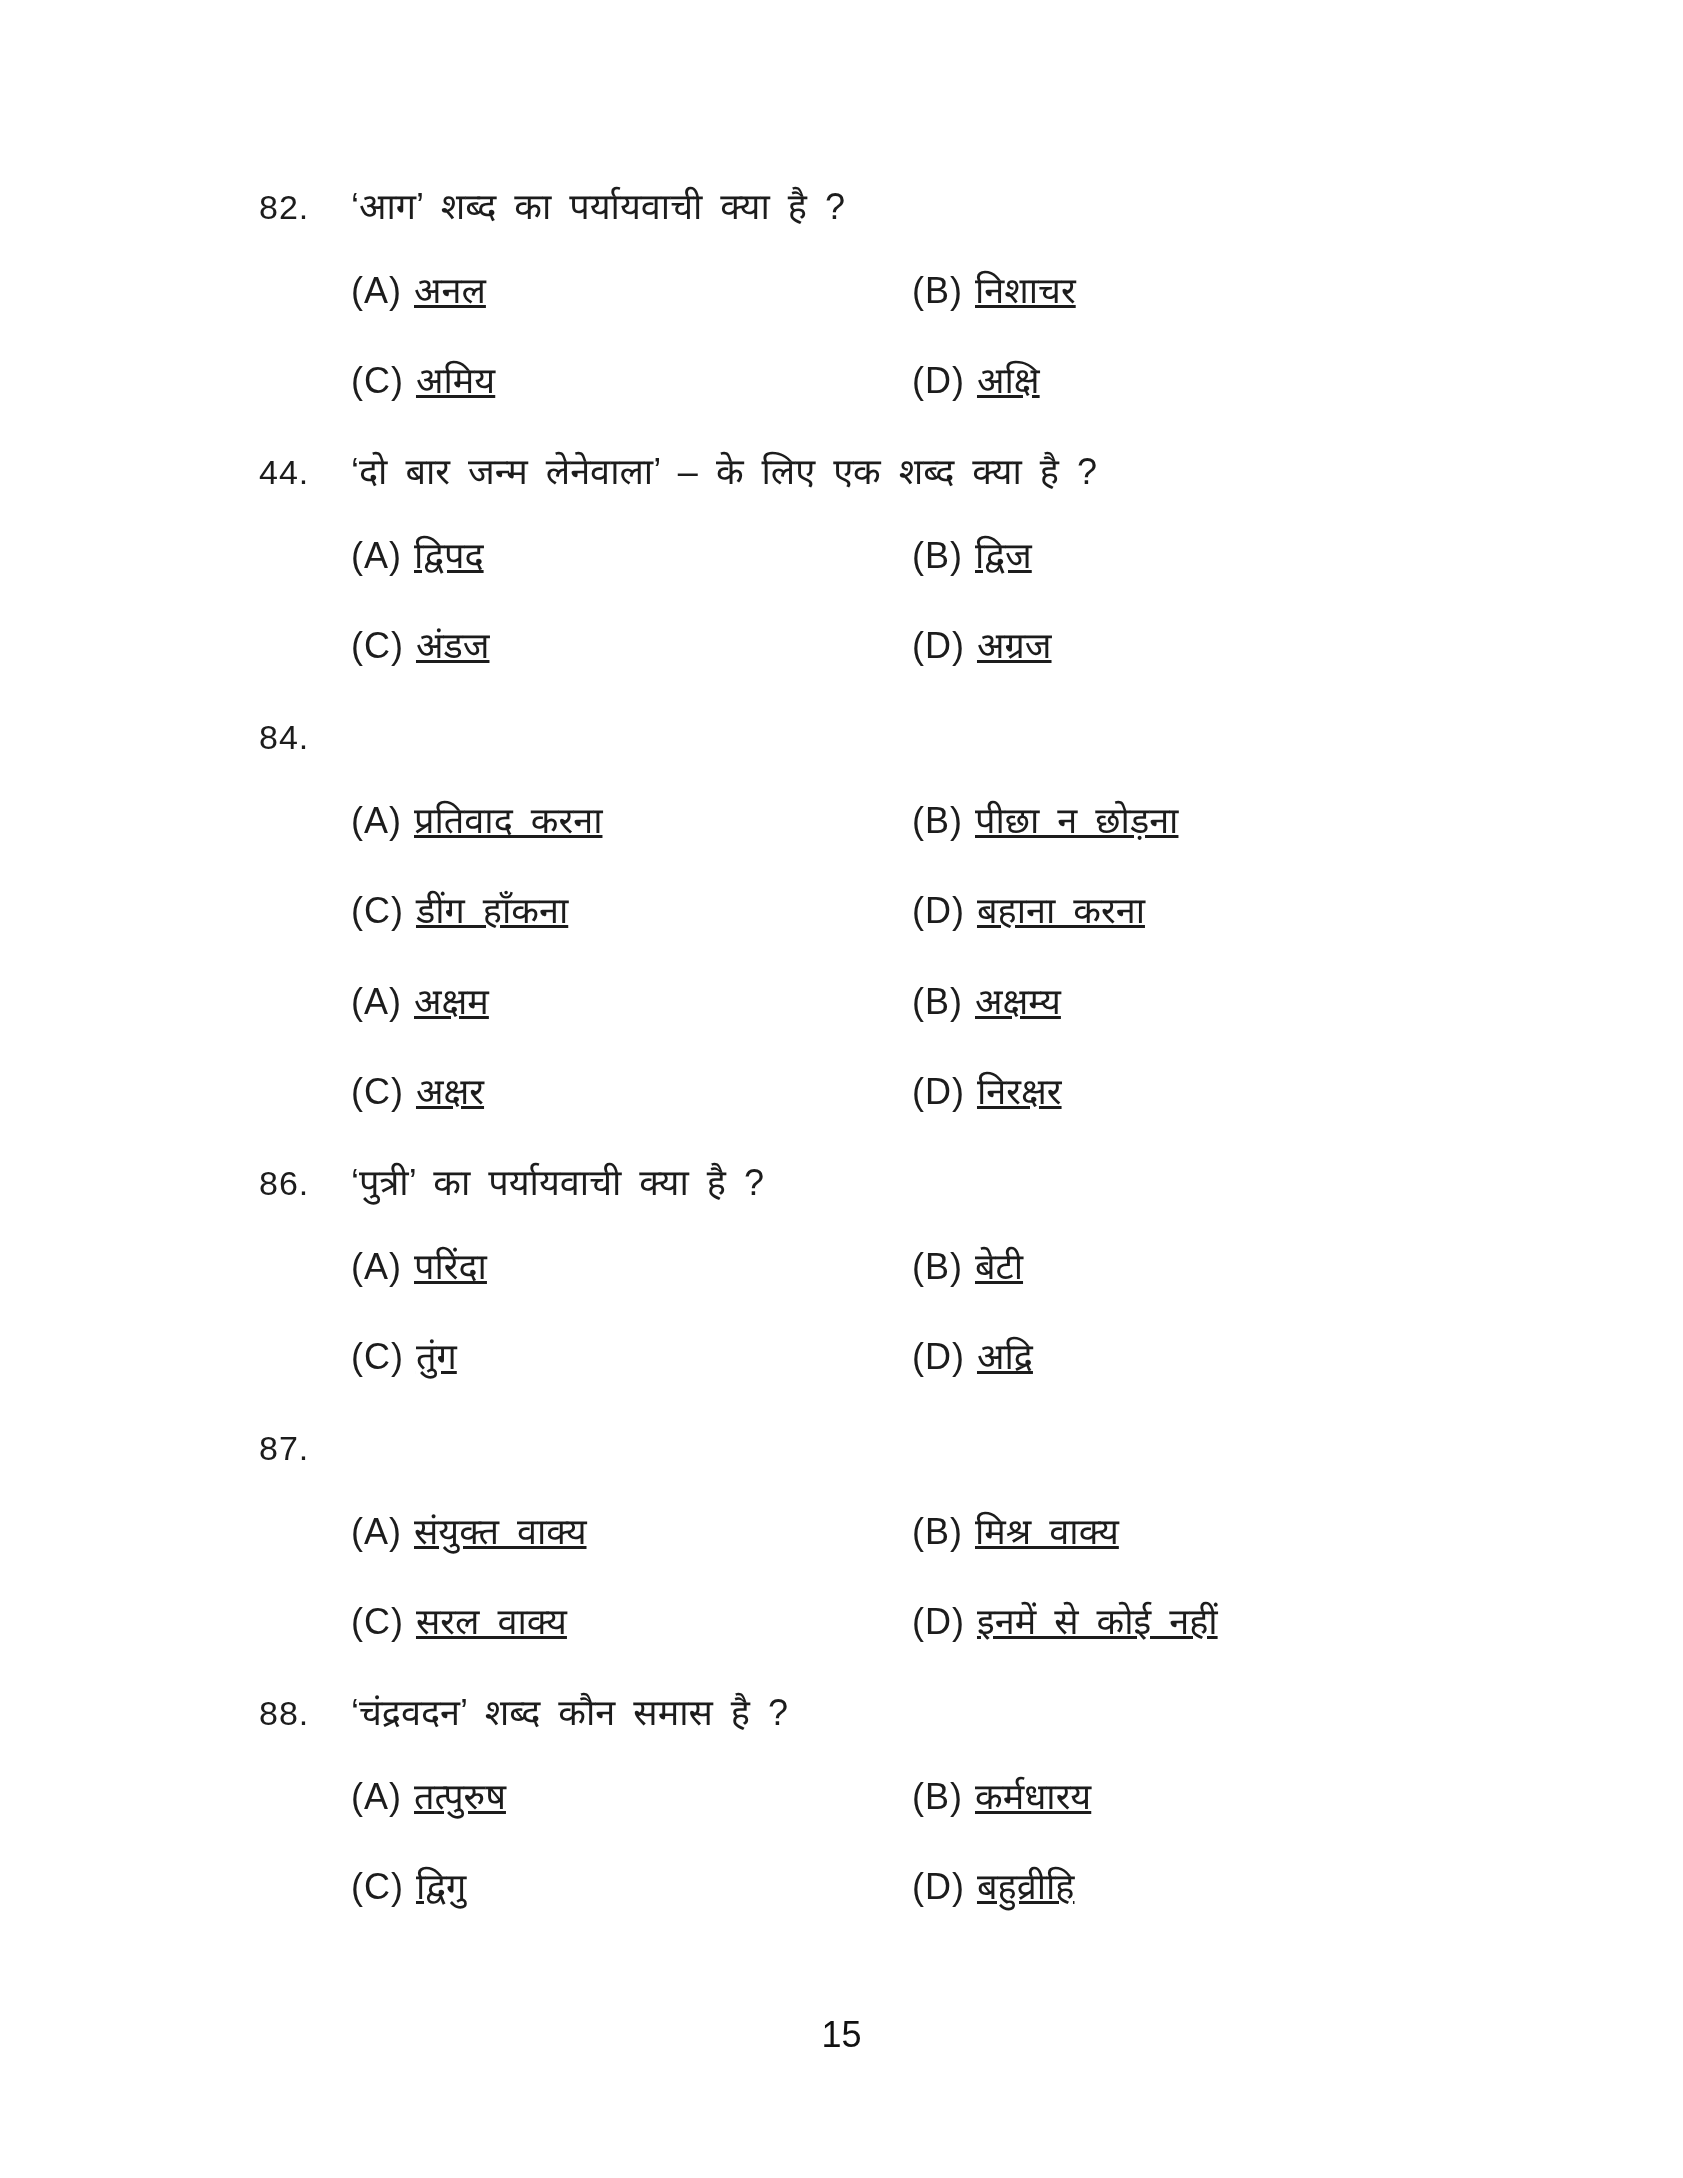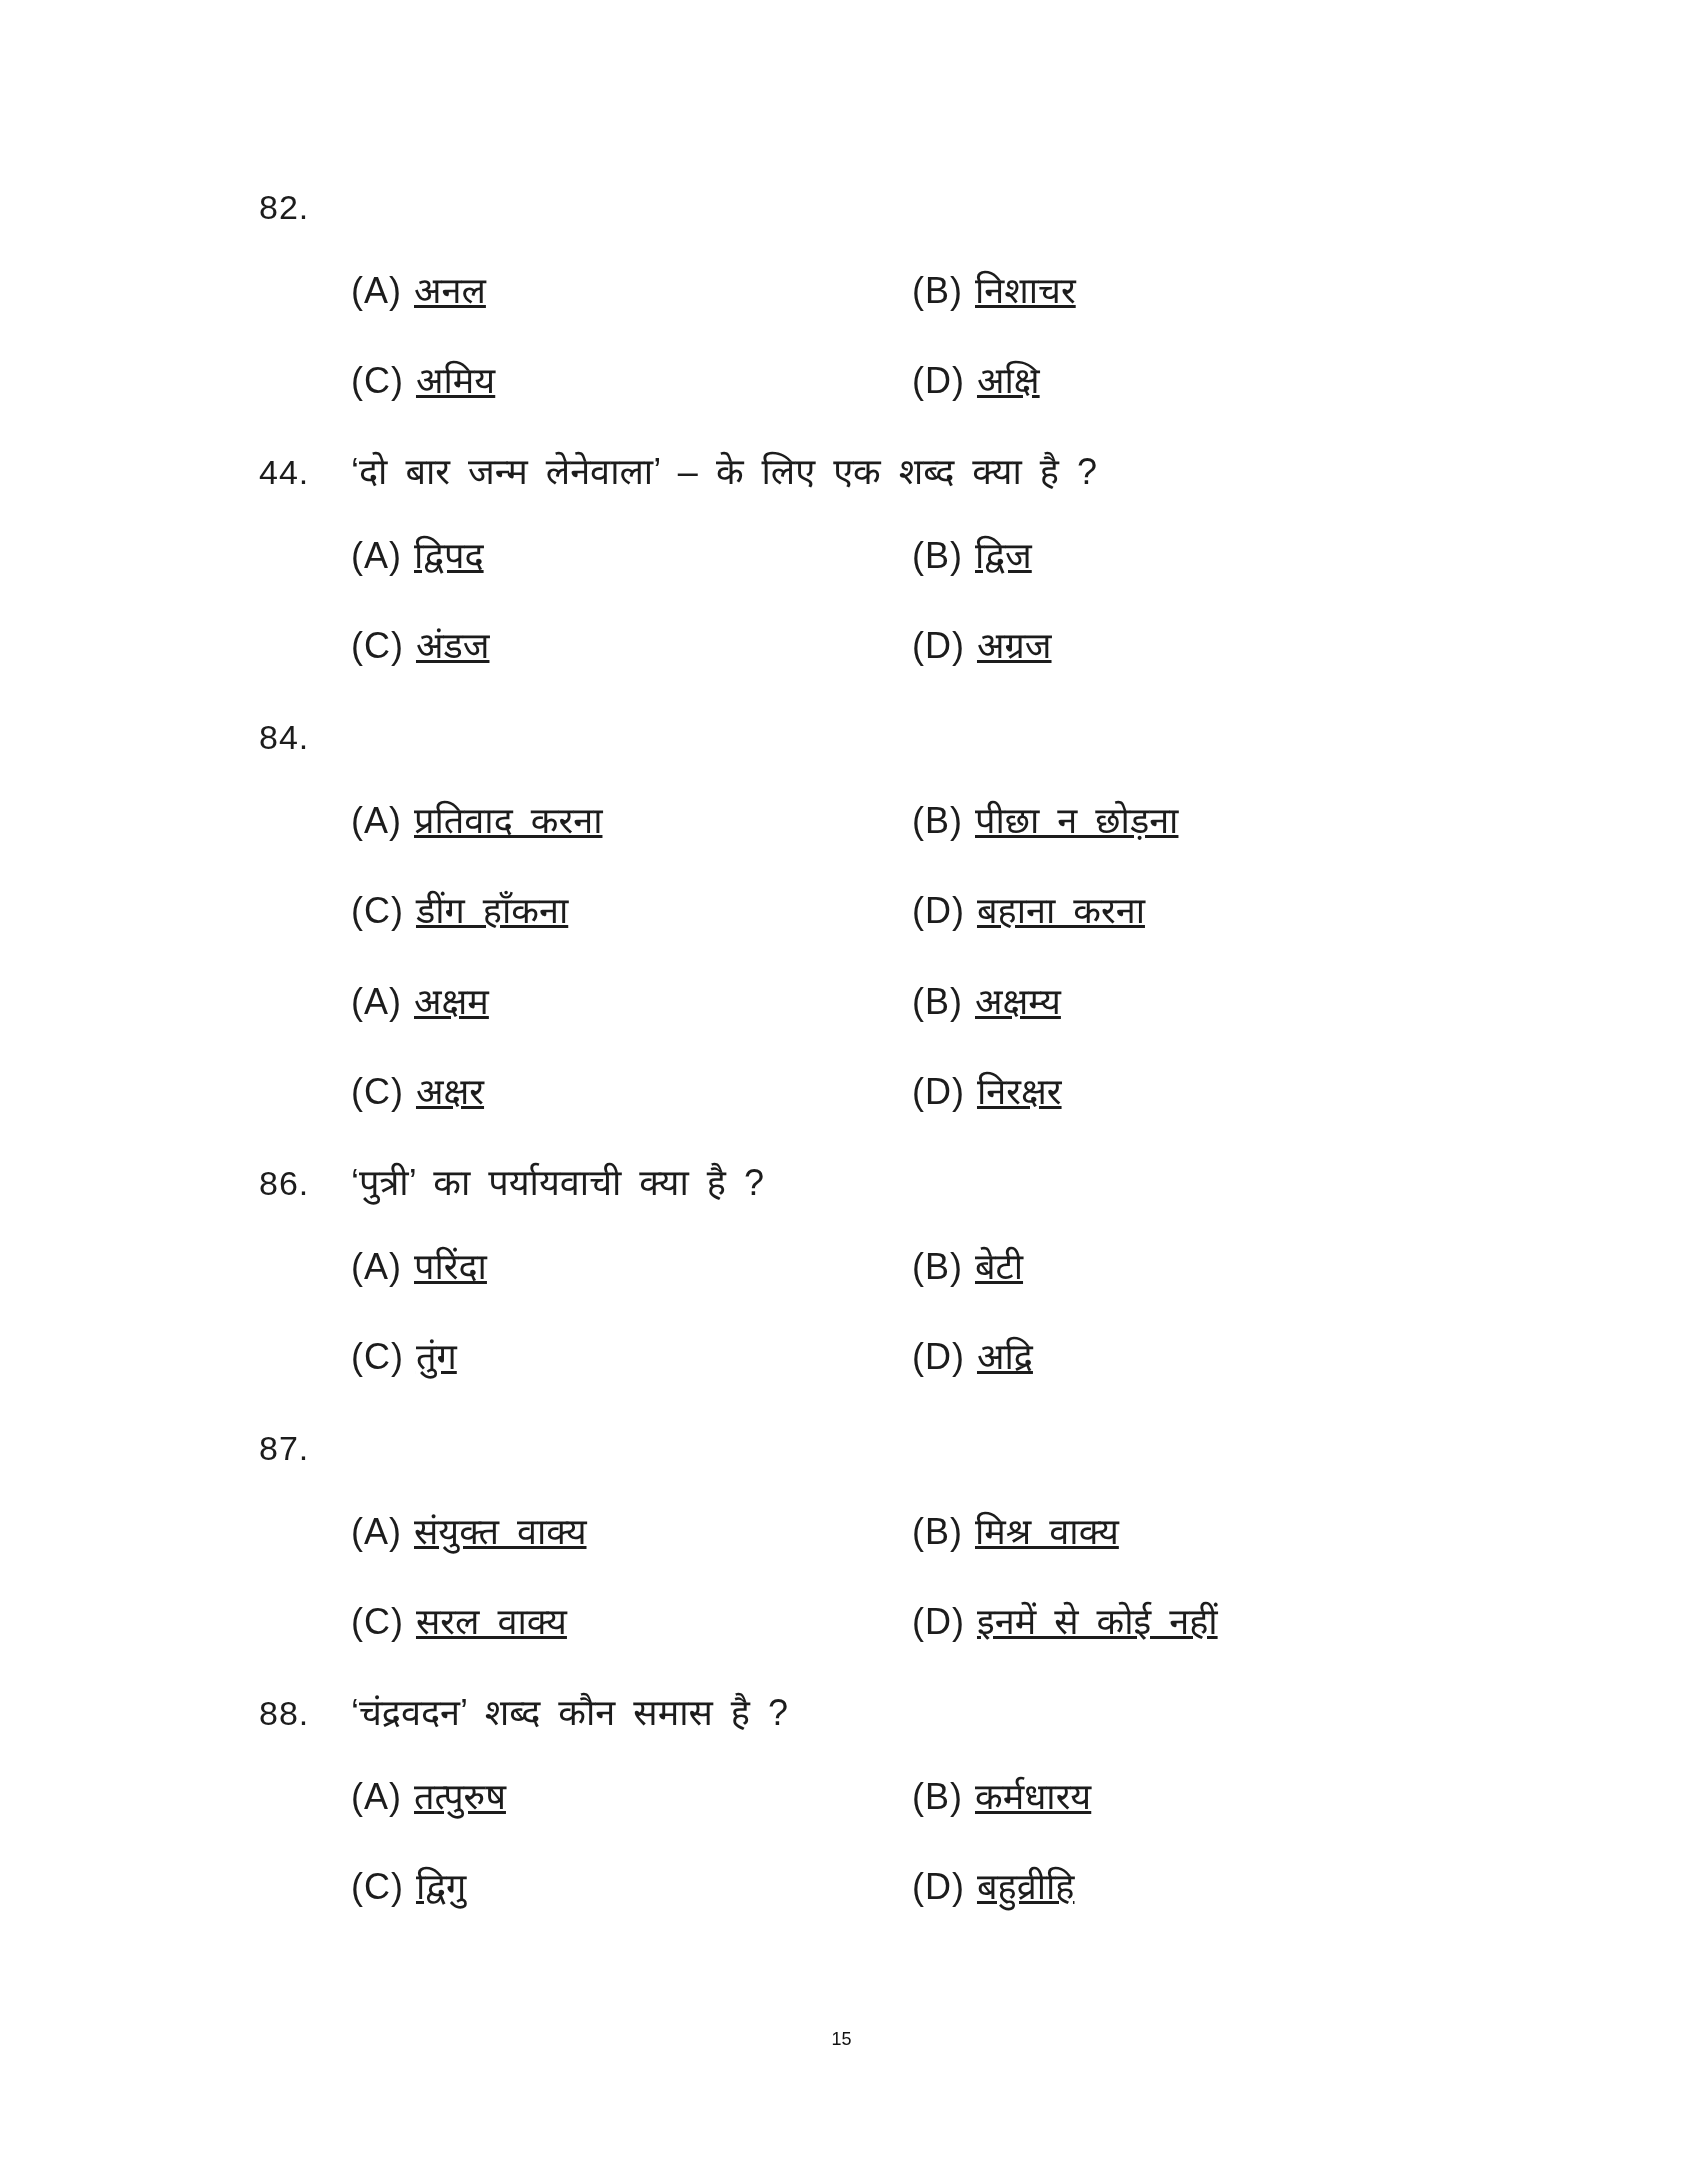--- a/index.html
+++ b/index.html
@@ -62,34 +62,34 @@
   .opt-text {
     word-spacing: 8px;
     text-decoration: underline;
   }
   .page-number {
     position: absolute;
     top: 2014px;
     left: 0;
     width: 100%;
     text-align: center;
-    font-size: 18px;
+    font-size: 36px;
     color: #111111;
-    margin-top: 15px;
   }
 </style>
 </head>
 <body>
 
 <div class="page">
   <div class="content">
 
     <section class="question">
       <div class="q-line">
         <span class="q-num">82.</span>
+        <span class="q-text">‘आग’ शब्द का पर्यायवाची क्या है ?</span>
       </div>
       <div class="options">
         <div class="option">
           <span class="opt-label">(A)</span>
           <span class="opt-text">अनल</span>
         </div>
         <div class="option">
           <span class="opt-label">(B)</span>
           <span class="opt-text">निशाचर</span>
         </div>

